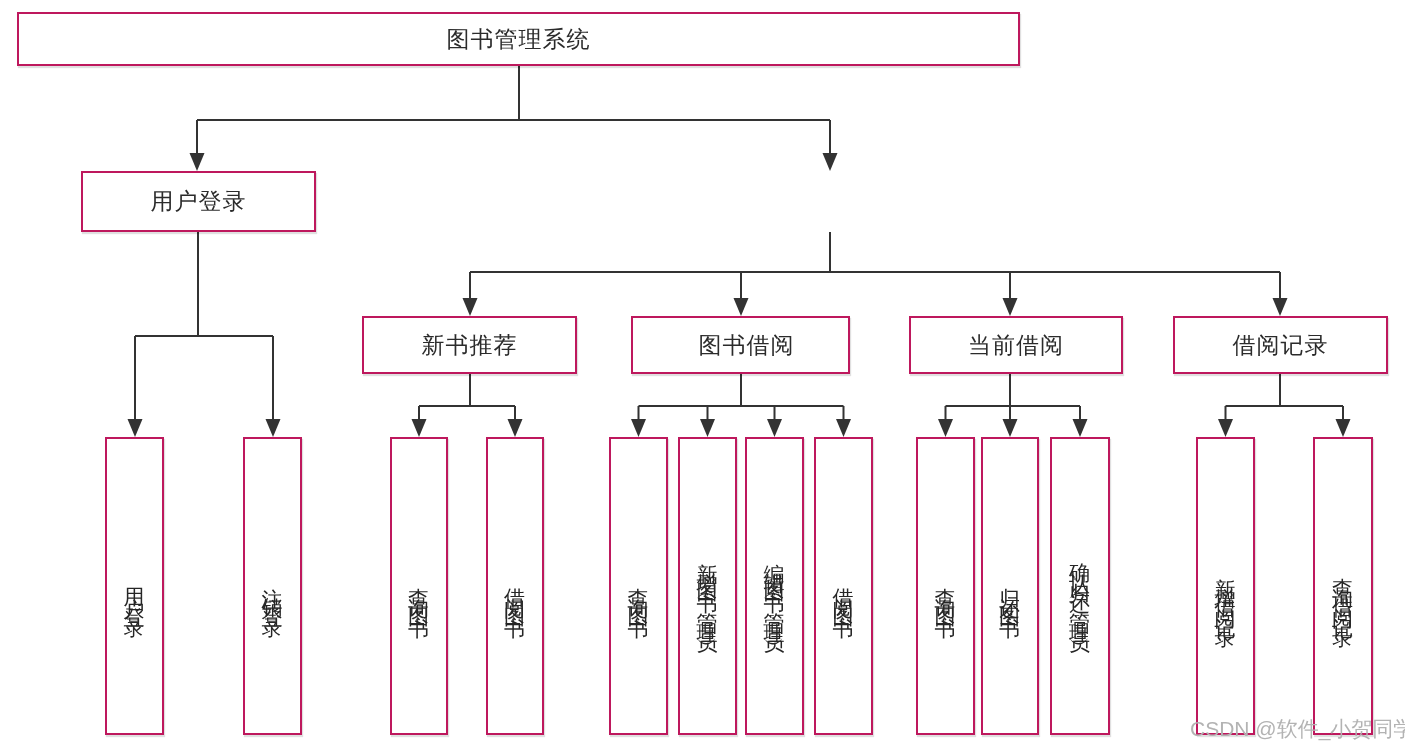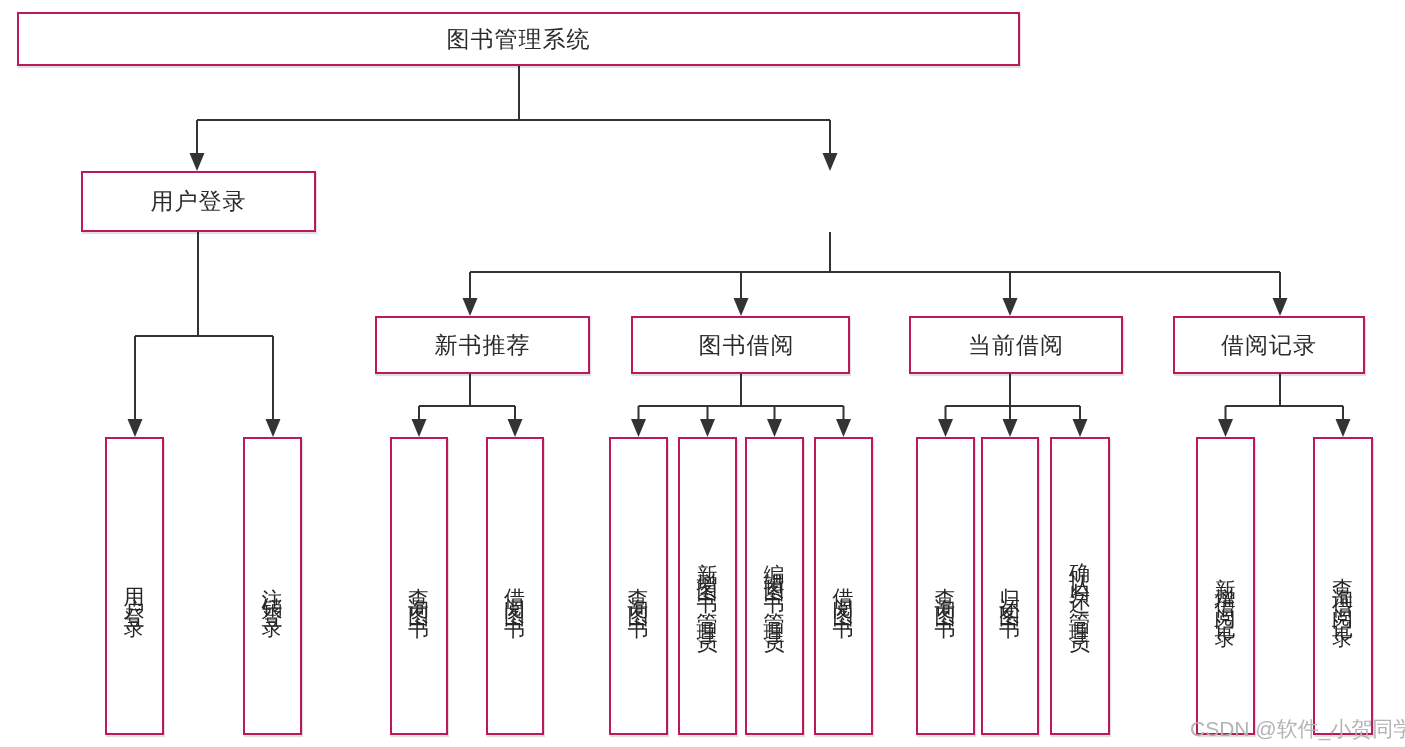--- a/index.html
+++ b/index.html
@@ -108,30 +108,30 @@
   </svg>
 
   <div class="node" style="left:17px; top:12px; width:1003px; height:54px;">
     <span>图书管理系统</span>
   </div>
 
   <div class="node" style="left:81px; top:171px; width:235px; height:61px;">
     <span>用户登录</span>
   </div>
 
-  <div class="node" style="left:375px; top:316px; width:215px; height:58px;">
+  <div class="node" style="left:362px; top:316px; width:215px; height:58px;">
     <span>新书推荐</span>
   </div>
   <div class="node" style="left:631px; top:316px; width:219px; height:58px;padding-left:12px;">
     <span>图书借阅</span>
   </div>
   <div class="node" style="left:903px; top:316px; width:214px; height:58px;margin-left:6px;">
     <span>当前借阅</span>
   </div>
-  <div class="node" style="left:1173px; top:316px; width:192px; height:58px;">
+  <div class="node" style="left:1173px; top:316px; width:215px; height:58px;">
     <span>借阅记录</span>
   </div>
 
   <div class="leaf" style="left:105px; width:59px;">
     <span class="vtext">用户登录</span>
   </div>
   <div class="leaf" style="left:243px; width:59px;">
     <span class="vtext">注销登录</span>
   </div>
 

